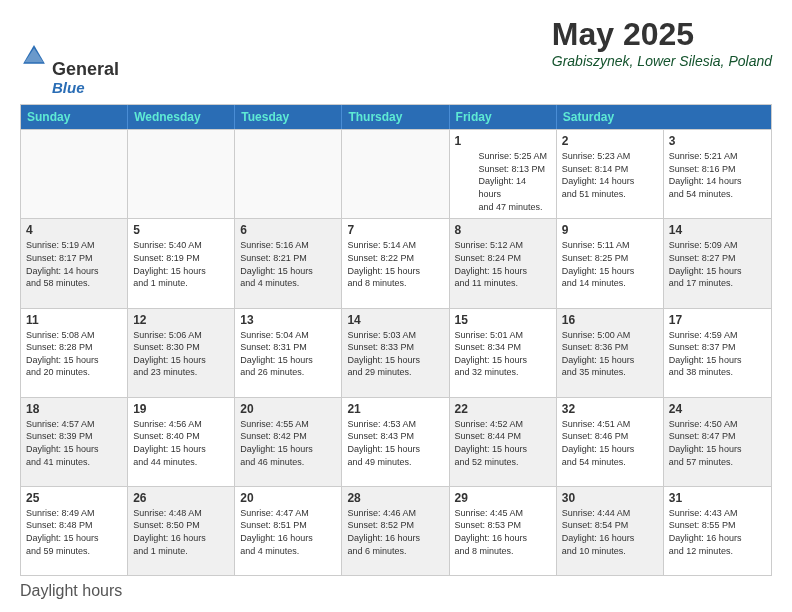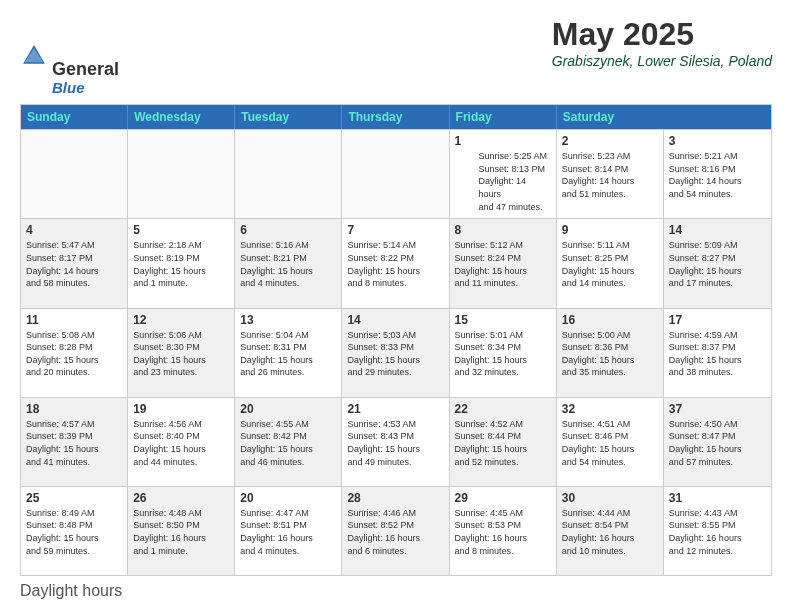--- a/index.html
+++ b/index.html
@@ -176,28 +176,28 @@
             <div class="day-num">3</div>
             <div class="cell-text" style="white-space: pre-line;">Sunrise: 5:21 AM
 Sunset: 8:16 PM
 Daylight: 14 hours
 and 54 minutes.</div>
           </div>
         </div>
         <div class="cal-row">
           <div class="cal-cell shaded">
             <div class="day-num">4</div>
-            <div class="cell-text" style="white-space: pre-line;">Sunrise: 5:47 AM
+            <div class="cell-text" style="white-space: pre-line;">Sunrise: 5:19 AM
 Sunset: 8:17 PM
 Daylight: 14 hours
 and 58 minutes.</div>
           </div>
           <div class="cal-cell">
             <div class="day-num">5</div>
-            <div class="cell-text" style="white-space: pre-line;">Sunrise: 2:18 AM
+            <div class="cell-text" style="white-space: pre-line;">Sunrise: 5:40 AM
 Sunset: 8:19 PM
 Daylight: 15 hours
 and 1 minute.</div>
           </div>
           <div class="cal-cell shaded">
             <div class="day-num">6</div>
             <div class="cell-text" style="white-space: pre-line;">Sunrise: 5:16 AM
 Sunset: 8:21 PM
 Daylight: 15 hours
 and 4 minutes.</div>
@@ -319,21 +319,21 @@
 and 52 minutes.</div>
           </div>
           <div class="cal-cell">
             <div class="day-num">32</div>
             <div class="cell-text" style="white-space: pre-line;">Sunrise: 4:51 AM
 Sunset: 8:46 PM
 Daylight: 15 hours
 and 54 minutes.</div>
           </div>
           <div class="cal-cell shaded">
-            <div class="day-num">37</div>
+            <div class="day-num">24</div>
             <div class="cell-text" style="white-space: pre-line;">Sunrise: 4:50 AM
 Sunset: 8:47 PM
 Daylight: 15 hours
 and 57 minutes.</div>
           </div>
         </div>
         <div class="cal-row">
           <div class="cal-cell">
             <div class="day-num">25</div>
             <div class="cell-text" style="white-space: pre-line;">Sunrise: 8:49 AM

